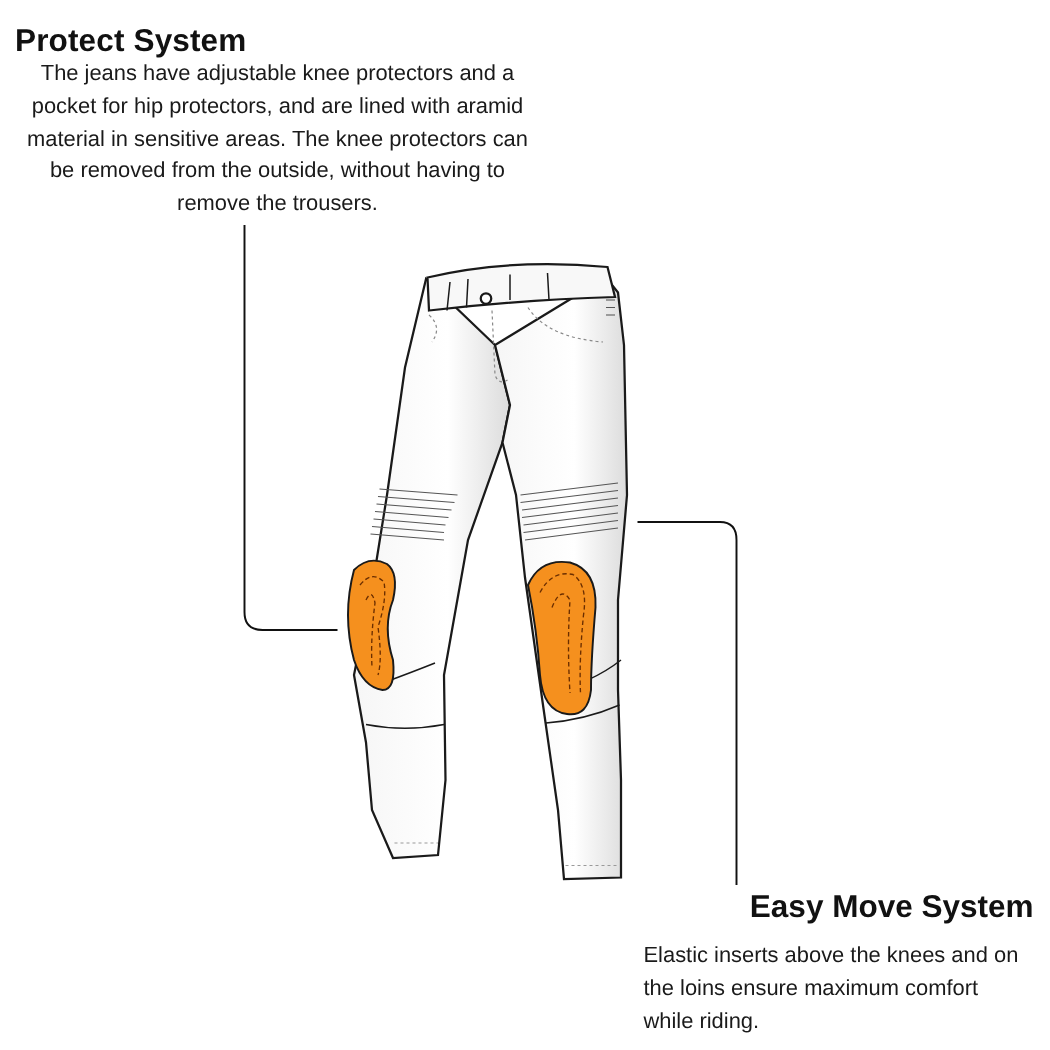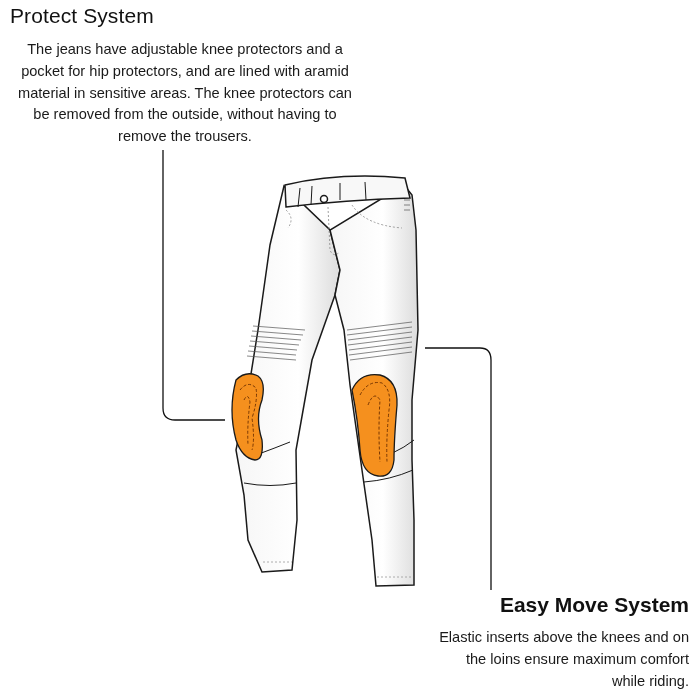--- a/index.html
+++ b/index.html
@@ -1,21 +1,21 @@
 <!DOCTYPE html>
 <html><head>
 <meta charset="utf-8">
 <style>
   html, body { margin: 0; padding: 0; background: #ffffff; }
   body { width: 700px; height: 700px; position: relative; overflow: hidden;
          font-family: "Liberation Sans", "DejaVu Sans", sans-serif; color: #111; }
-  .protect-title { position: absolute; left: 10px; top: 4px; font-size: 21px; font-weight: normal; letter-spacing: 0.1px; }
+  .protect-title { position: absolute; left: 10px; top: 16px; font-size: 21px; font-weight: bold; letter-spacing: 0.1px; }
   .protect-body { position: absolute; left: 10px; top: 39px; width: 350px; font-size: 14.6px; line-height: 21.8px; color: #1a1a1a; text-align: center; }
   .move-title { position: absolute; right: 11px; top: 593px; font-size: 21px; font-weight: bold; text-align: left; }
-  .move-body { position: absolute; right: 11px; top: 627px; width: 260px; font-size: 14.6px; line-height: 21.8px; text-align: right; color: #1a1a1a; }
+  .move-body { position: absolute; right: 11px; top: 627px; width: 260px; font-size: 14.6px; line-height: 21.8px; text-align: left; color: #1a1a1a; }
   svg.art { position: absolute; left: 0; top: 0; }
 </style>
 </head>
 <body>
 
 <div class="protect-title">Protect System</div>
 <div class="protect-body">The jeans have adjustable knee protectors and a pocket for hip protectors, and are lined with aramid material in sensitive areas. The knee protectors can be removed from the outside, without having to remove the trousers.</div>
 
 <svg class="art" width="700" height="700" viewBox="0 0 700 700">
   <defs>

